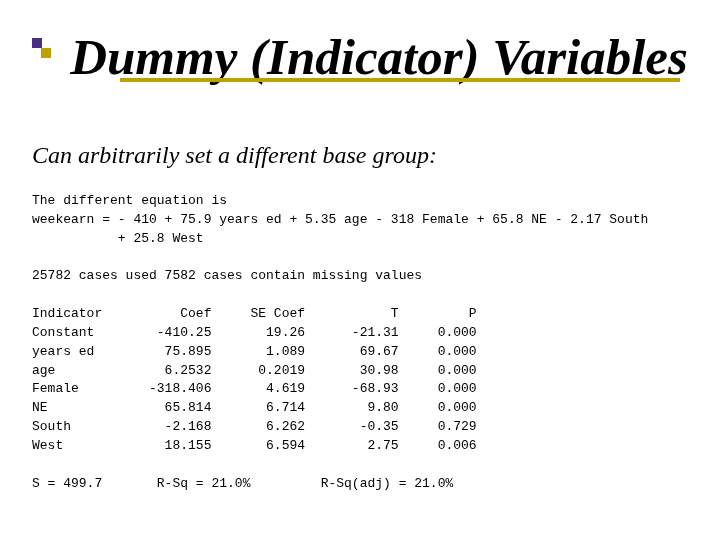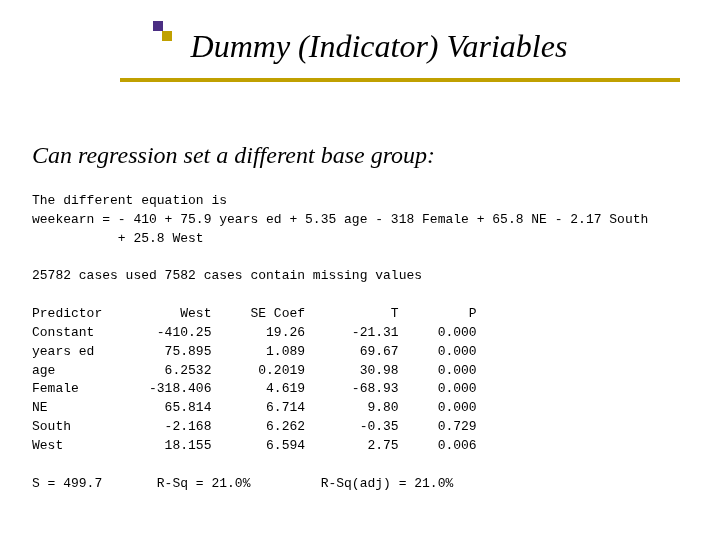--- a/index.html
+++ b/index.html
@@ -20,22 +20,22 @@
   }
   .title-wrap {
     position: absolute;
     left: 0;
     right: 0;
     top: 28px;
     text-align: center;
   }
   .title {
     display: inline-block;
-    font-size: 32px;
-    font-weight: normal;
+    font-size: 51px;
+    font-weight: bold;
     font-style: italic;
     position: relative;
     padding-left: 40px;
     text-align: right;
   }
   .title-underline {
     position: absolute;
     top: 78px;
     height: 4px;
     background: #c0a000;
@@ -74,29 +74,29 @@
 
 <div class="slide">
 
   <div class="title-wrap">
     <span class="bullet-purple" style="position:relative; display:inline-block; top:-26px; left:0;"></span>
     <span class="bullet-gold" style="position:relative; display:inline-block; top:-16px; left:-5px;"></span>
     <span class="title" style="padding-left:10px;">Dummy (Indicator) Variables</span>
   </div>
   <div class="title-underline" style="left:120px; right:40px;"></div>
 
-  <div class="subtitle">Can regression set a different base group:</div>
+  <div class="subtitle">Can arbitrarily set a different base group:</div>
 
   <div class="mono-block"><span>The different equation is</span>
 <span>weekearn = - 410 + 75.9 years ed + 5.35 age - 318 Female + 65.8 NE - 2.17 South</span>
 <span>           + 25.8 West</span>
 
 <span>25782 cases used 7582 cases contain missing values</span>
 
-<span id="coef-header">Predictor          West     SE Coef           T         P</span>
+<span id="coef-header">Indicator          Coef     SE Coef           T         P</span>
 <span id="coef-body">Constant        -410.25       19.26      -21.31     0.000
 years ed         75.895       1.089       69.67     0.000
 age              6.2532      0.2019       30.98     0.000
 Female         -318.406       4.619      -68.93     0.000
 NE               65.814       6.714        9.80     0.000
 South            -2.168       6.262       -0.35     0.729
 West             18.155       6.594        2.75     0.006</span>
 
 <span id="footer-line">S = 499.7       R-Sq = 21.0%         R-Sq(adj) = 21.0%</span></div>
 

